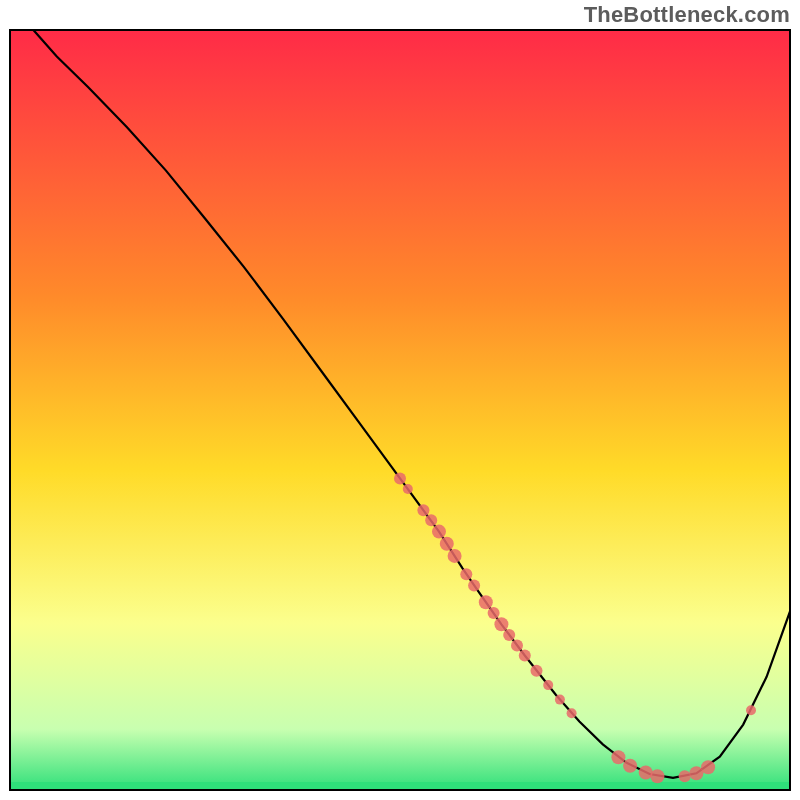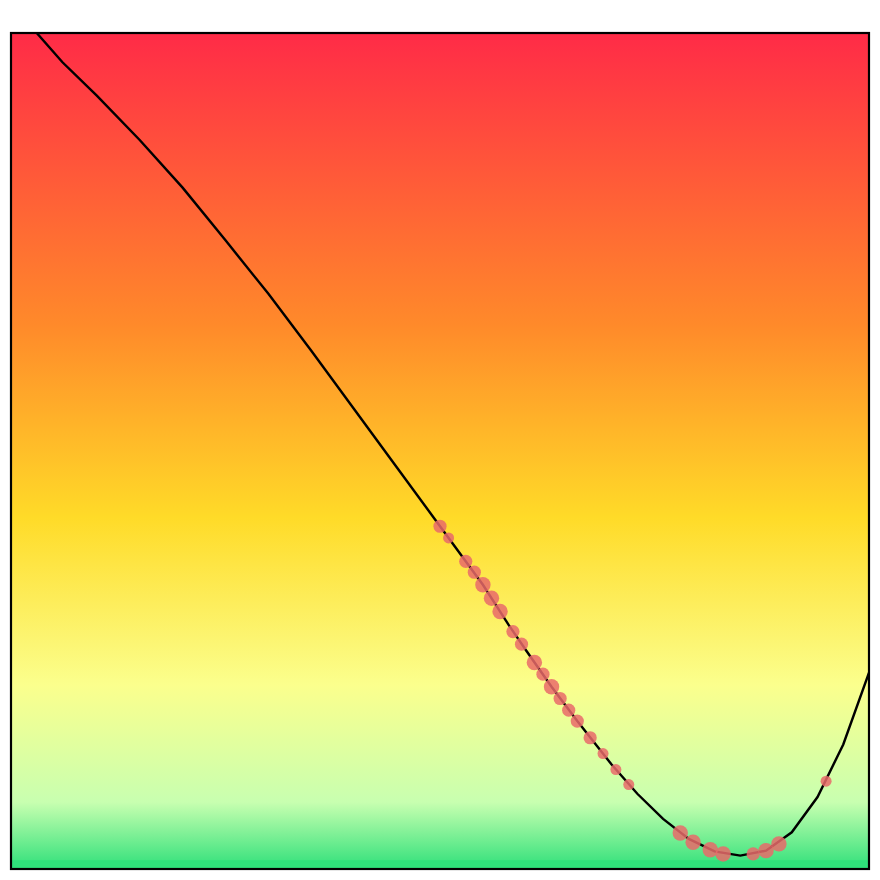--- a/index.html
+++ b/index.html
@@ -30,20 +30,21 @@
   svg {
     display: block;
     width: 800px;
     height: 800px;
   }
 </style>
 </head>
 <body>
 
 <div id="chart-wrap">
+  <div id="watermark">TheBottleneck.com</div>
   <svg id="chart-svg" viewBox="0 0 800 800">
     <defs>
       <linearGradient id="bg-grad" x1="0" y1="0" x2="0" y2="1">
           <stop offset="0%" stop-color="#ff2b47"></stop>
           <stop offset="35%" stop-color="#ff8a2a"></stop>
           <stop offset="57.99999999999999%" stop-color="#ffdb28"></stop>
           <stop offset="78%" stop-color="#fbff8d"></stop>
           <stop offset="92%" stop-color="#c8ffb0"></stop>
           <stop offset="100%" stop-color="#2fe07a"></stop>
         </linearGradient>

